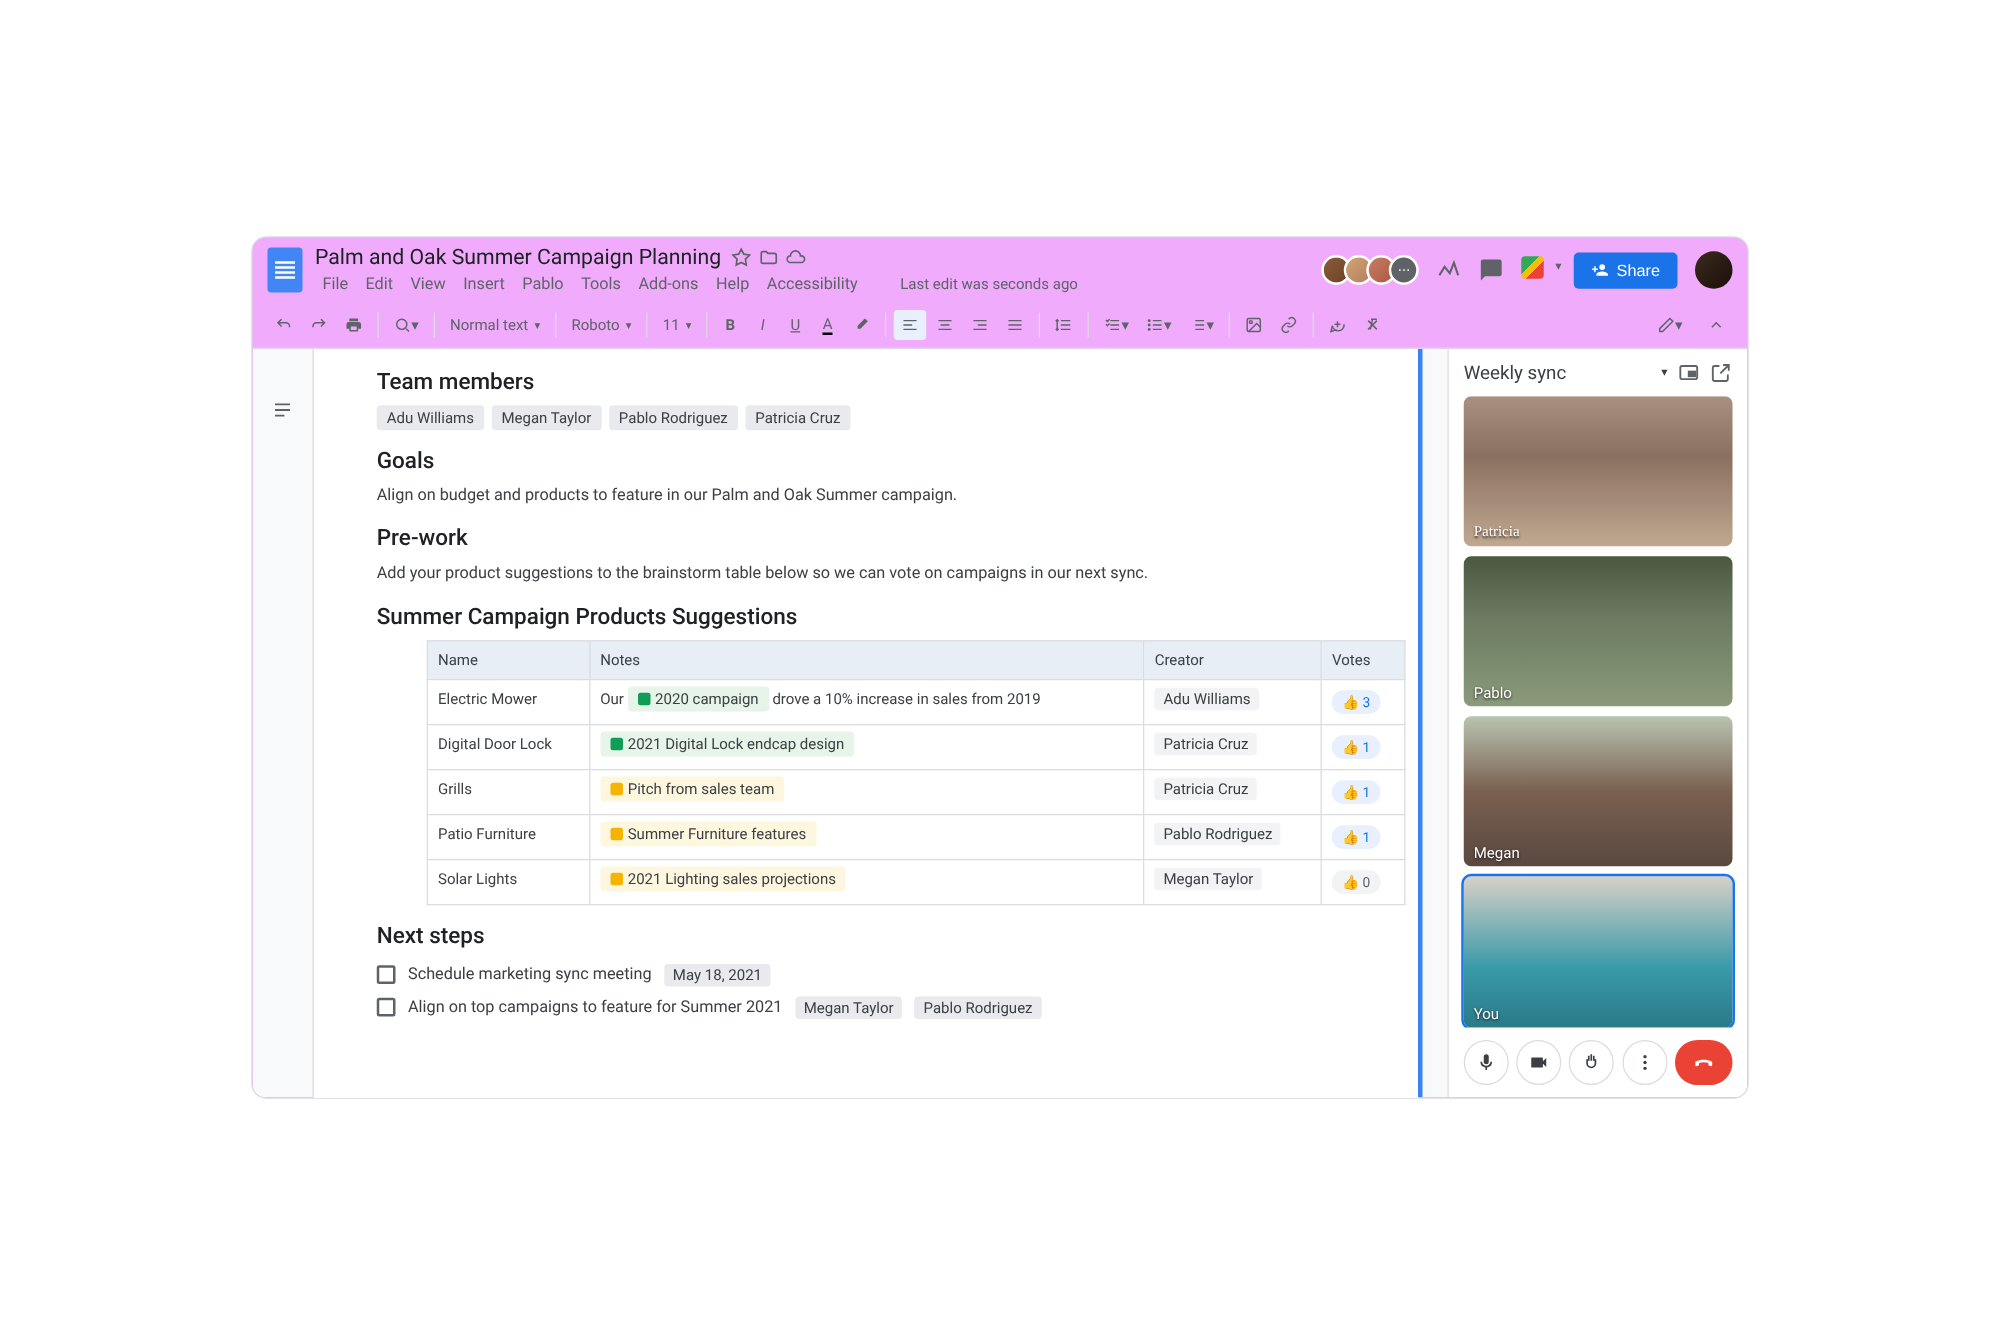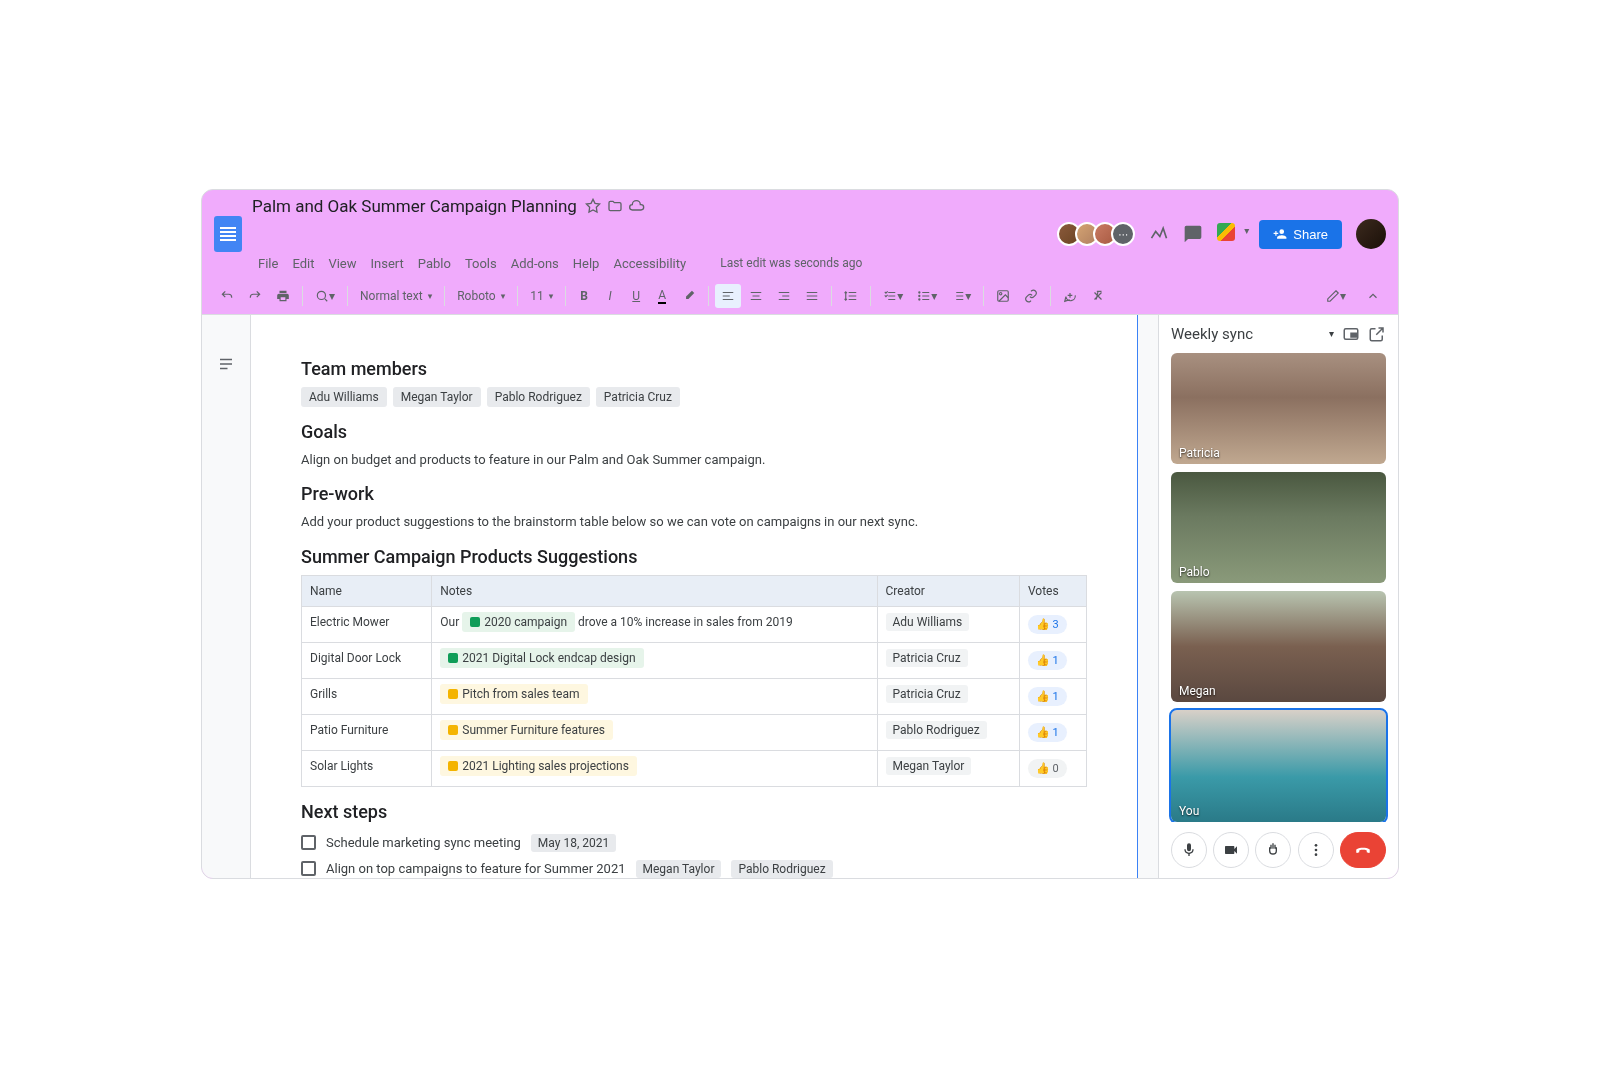--- a/index.html
+++ b/index.html
@@ -8,21 +8,21 @@
 
 
 .header { display: flex; align-items: center; padding: 6px 12px; gap: 10px; }
 .docs-icon { width: 28px; height: 36px; background: #4285f4; border-radius: 3px; position: relative; }
 .docs-icon::before { content: ''; position: absolute; top: 11px; left: 6px; width: 16px; height: 2px; background: #fff; box-shadow: 0 4px 0 #fff, 0 8px 0 #fff, 0 12px 0 #fff; }
 .title-area { flex: 0 0 auto; }
 .doc-title { font-size: 17px; color: #202124; display: flex; align-items: center; gap: 8px; }
 .title-icons { display: inline-flex; gap: 6px; color: #5f6368; }
 .title-icons svg { width: 16px; height: 16px; }
 .menubar { display: flex; gap: 2px; font-size: 13px; color: #5f6368; margin-top: 2px; }
-.menubar span { padding: 2px 6px; cursor: pointer; margin-top: 36px; }
+.menubar span { padding: 2px 6px; cursor: pointer; }
 .last-edit { font-size: 12px; color: #5f6368; margin-left: 20px; }
 .header-right { margin-left: auto; display: flex; align-items: center; gap: 14px; }
 .avatars { display: flex; }
 .avatar-s { width: 24px; height: 24px; border-radius: 50%; border: 2px solid #fff; margin-left: -6px; }
 .av1 { background: linear-gradient(135deg,#8b5a3c,#6b4423); }
 .av2 { background: linear-gradient(135deg,#d4a373,#b08060); }
 .av3 { background: linear-gradient(135deg,#c97b63,#a85a42); }
 .av-more { background: #5f6368; color: #fff; font-size: 10px; display: flex; align-items: center; justify-content: center; }
 .header-icon { width: 20px; height: 20px; color: #5f6368; cursor: pointer; }
 .meet-icon { width: 28px; height: 22px; position: relative; }
@@ -38,33 +38,33 @@
 .tb-dd { display: flex; align-items: center; gap: 5px; padding: 4px 6px; cursor: pointer; white-space: nowrap; }
 .tb-dd::after { content: '▾'; font-size: 9px; }
 .tb-right { margin-left: auto; display: flex; align-items: center; gap: 8px; }
 .tb-active { background: #e8f0fe; border-radius: 3px; }
 
 
 .body { flex: 1; display: flex; overflow: hidden; }
 .doc-area { flex: 1; background: #f8f9fa; display: flex; position: relative; overflow: hidden; }
 .outline-gutter { width: 48px; display: flex; justify-content: center; padding-top: 40px; }
 .outline-icon { width: 18px; height: 18px; color: #5f6368; }
-.page { flex: 1; background: #fff; border-left: 1px solid #dadce0; border-right: 1px solid #3b82f6; padding: 43px 50px; overflow-y: auto; font-size: 13px; color: #3c4043; margin: 0 20px 0 0; }
+.page { flex: 1; background: #fff; border-left: 1px solid #dadce0; border-right: 4px solid #3b82f6; padding: 16px 50px; overflow-y: auto; font-size: 13px; color: #3c4043; margin: 0 20px 0 0; }
 
 h2.sec { font-size: 18px; font-weight: 500; color: #202124; margin: 14px 0 8px; }
 h2.sec.first { margin-top: 0; }
 .chips { display: flex; gap: 6px; flex-wrap: wrap; }
 .chip { background: #e8eaed; padding: 3px 8px; border-radius: 3px; font-size: 12px; color: #3c4043; }
 .chip-sheets { background: #e6f4ea; }
 .chip-sheets::before { content: ''; display: inline-block; width: 10px; height: 10px; background: #0f9d58; border-radius: 2px; margin-right: 4px; vertical-align: middle; }
 .chip-slides { background: #fef7e0; }
 .chip-slides::before { content: ''; display: inline-block; width: 10px; height: 10px; background: #f4b400; border-radius: 2px; margin-right: 4px; vertical-align: middle; }
 .body-txt { font-size: 13px; line-height: 1.5; margin: 4px 0; }
 
-table.sug { width: 100%; border-collapse: collapse; margin-top: 8px; font-size: 12px; }
+table.sug { width: 100%; border-collapse: collapse; margin-top: 8px; font-size: 12px; margin-left: 40px; }
 table.sug th { background: #e8eef6; padding: 8px; text-align: left; font-weight: 400; border: 1px solid #dadce0; color: #3c4043; }
 table.sug td { padding: 8px; border: 1px solid #dadce0; vertical-align: top; }
 .vote-chip { background: #e8f0fe; border-radius: 12px; padding: 3px 8px; font-size: 11px; color: #1a73e8; display: inline-flex; align-items: center; gap: 3px; }
 .vote-chip.zero { background: #f1f3f4; color: #5f6368; }
 .creator-chip { background: #f1f3f4; padding: 2px 7px; border-radius: 3px; font-size: 12px; }
 
 .checklist { margin-top: 6px; }
 .check-item { display: flex; align-items: center; gap: 10px; padding: 4px 0; font-size: 13px; flex-wrap: wrap; }
 .checkbox { width: 15px; height: 15px; border: 2px solid #5f6368; border-radius: 2px; flex-shrink: 0; }
 .small-chip { background: #e8eaed; padding: 2px 7px; border-radius: 3px; font-size: 12px; }
@@ -72,21 +72,21 @@
 
 .meet-panel { width: 240px; border-left: 1px solid #dadce0; display: flex; flex-direction: column; background: #fff; }
 .meet-hdr { display: flex; align-items: center; padding: 10px 12px; gap: 8px; }
 .meet-title { font-size: 15px; color: #3c4043; flex: 1; display: flex; align-items: center; gap: 6px; }
 .meet-title::after { content: '▾'; font-size: 10px; margin-left: auto; }
 .meet-hi { width: 18px; height: 18px; color: #5f6368; cursor: pointer; }
 .tiles { flex: 1; padding: 0 12px; display: flex; flex-direction: column; gap: 8px; overflow-y: auto; }
 .tile { position: relative; width: 100%; aspect-ratio: 16/9; border-radius: 6px; overflow: hidden; }
 .tile.self { outline: 2px solid #1a73e8; }
 .tile-name { position: absolute; bottom: 4px; left: 8px; color: #fff; font-size: 12px; text-shadow: 0 1px 2px rgba(0,0,0,.8); }
-.t1 { background: linear-gradient(180deg,#a89080 0%,#8b7060 40%,#c0a890 100%); }
+.t1 { background: linear-gradient(180deg,#a89080 0%,#8b7060 40%,#c0a890 100%); font-family: Liberation Serif, serif; }
 .t2 { background: linear-gradient(180deg,#4a5840 0%,#6b7a60 40%,#8a9a7a 100%); padding-left: 24px; }
 .t3 { background: linear-gradient(180deg,#b8c4b0 0%,#7a6050 50%,#5a4840 100%); }
 .t4 { background: linear-gradient(180deg,#d8d0c8 0%,#3a9aa8 60%,#2a7a88 100%); }
 .meet-ctrl { display: flex; justify-content: space-evenly; align-items: center; padding: 10px; gap: 4px; }
 .ctrl-btn { width: 36px; height: 36px; border-radius: 50%; border: 1px solid #dadce0; background: #fff; display: flex; align-items: center; justify-content: center; cursor: pointer; color: #3c4043; }
 .ctrl-btn.hang { background: #ea4335; border-color: #ea4335; color: #fff; border-radius: 20px; width: 46px; }
 </style>
 </head>
 <body>
 

